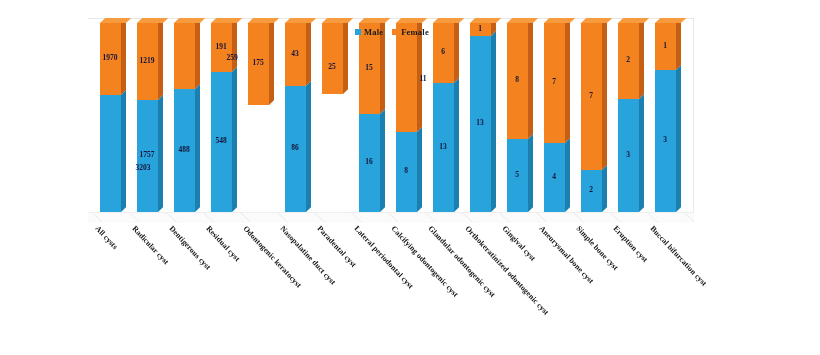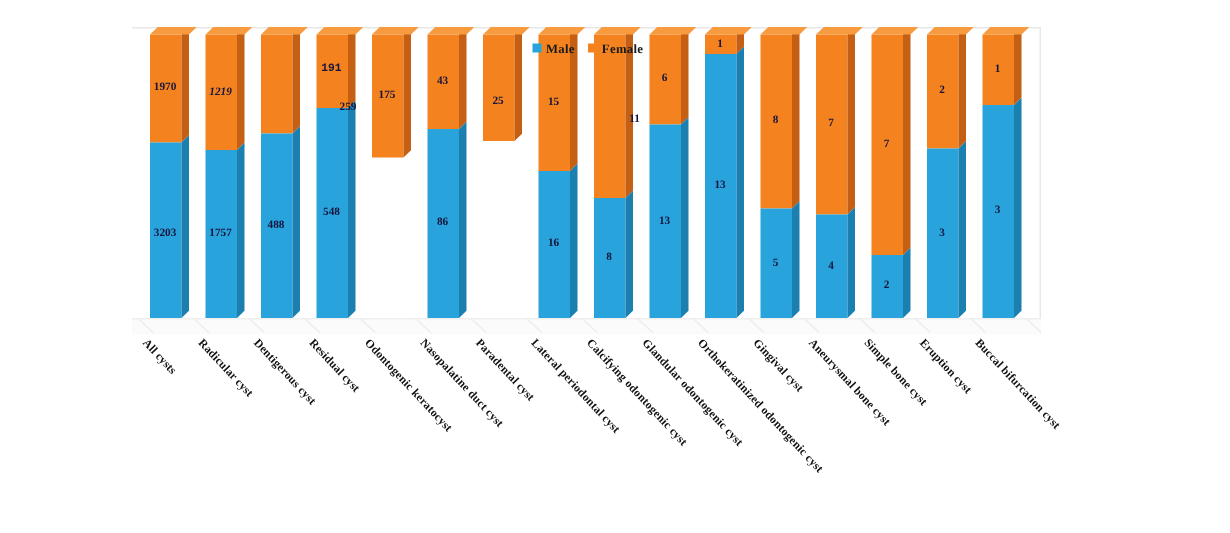--- a/index.html
+++ b/index.html
@@ -198,61 +198,61 @@
         <div class="bar3d" style="height: 189px;">
           <div class="seg" style="height: 72px;">
             <div class="face" style="background: rgb(244, 130, 31);"></div>
             <div class="side" style="background: rgb(196, 95, 19);"></div>
             <div class="cap-top" style="background: rgb(248, 154, 62); width: 26px;"></div>
             <div class="seg-label" style="top: 31px;">1970</div>
           </div>
           <div class="seg" style="height: 117px;">
             <div class="face" style="background: rgb(41, 163, 220);"></div>
             <div class="side" style="background: rgb(27, 127, 175);"></div>
-            <div class="seg-label" style="top: 56px;">3203</div>
+            <div class="seg-label" style="top: 69px; margin-left: 33px;">3203</div>
           </div>
         </div>
       </div>
       <div class="bar-group" style="left: 48.5px; width: 21px; height: 189px;">
         <div class="bar3d" style="height: 189px;">
-          <div class="seg" style="height: 77px; font-style: italic;">
+          <div class="seg" style="height: 77px;">
             <div class="face" style="background: rgb(244, 130, 31);"></div>
             <div class="side" style="background: rgb(196, 95, 19);"></div>
             <div class="cap-top" style="background: rgb(248, 154, 62); width: 26px;"></div>
             <div class="seg-label" style="top: 33.5px;">1219</div>
           </div>
           <div class="seg" style="height: 112px;">
             <div class="face" style="background: rgb(41, 163, 220);"></div>
             <div class="side" style="background: rgb(27, 127, 175);"></div>
             <div class="seg-label" style="top: 51px;">1757</div>
           </div>
         </div>
       </div>
       <div class="bar-group" style="left: 85.5px; width: 21px; height: 189px;">
         <div class="bar3d" style="height: 189px;">
           <div class="seg" style="height: 66px;">
             <div class="face" style="background: rgb(244, 130, 31);"></div>
             <div class="side" style="background: rgb(196, 95, 19);"></div>
             <div class="cap-top" style="background: rgb(248, 154, 62); width: 26px;"></div>
-            <div class="seg-label" style="top: 44px; padding-left: 48px;">259</div>
+            <div class="seg-label" style="top: 31px; padding-left: 48px;">259</div>
           </div>
           <div class="seg" style="height: 123px;">
             <div class="face" style="background: rgb(41, 163, 220);"></div>
             <div class="side" style="background: rgb(27, 127, 175);"></div>
             <div class="seg-label" style="top: 56.5px;">488</div>
           </div>
         </div>
       </div>
       <div class="bar-group" style="left: 122.5px; width: 21px; height: 189px;">
         <div class="bar3d" style="height: 189px;">
           <div class="seg" style="height: 49px;">
             <div class="face" style="background: rgb(244, 130, 31);"></div>
             <div class="side" style="background: rgb(196, 95, 19);"></div>
             <div class="cap-top" style="background: rgb(248, 154, 62); width: 26px;"></div>
-            <div class="seg-label" style="top: 19.5px; font-family: Liberation Mono, monospace;">191</div>
+            <div class="seg-label" style="top: 19.5px;">191</div>
           </div>
           <div class="seg" style="height: 140px;">
             <div class="face" style="background: rgb(41, 163, 220);"></div>
             <div class="side" style="background: rgb(27, 127, 175);"></div>
             <div class="seg-label" style="top: 65px;">548</div>
           </div>
         </div>
       </div>
       <div class="bar-group" style="left: 159.5px; width: 21px; height: 189px;">
         <div class="bar3d" style="height: 189px;">

